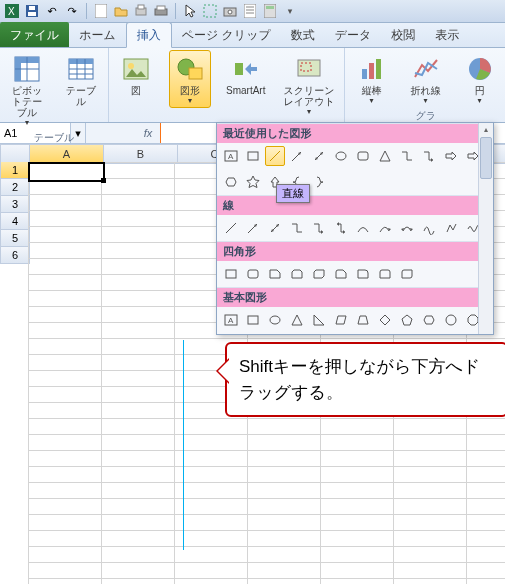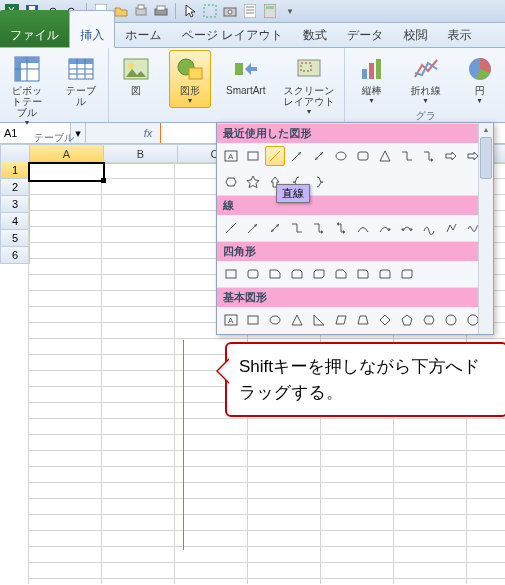--- a/index.html
+++ b/index.html
@@ -26,21 +26,21 @@
     display: inline-flex; align-items: center; justify-content: center;
   }
   .tabs {
     background: linear-gradient(#e9f1fb, #dce7f5);
     display: flex;
     height: 24px;
     border-bottom: 1px solid #9db4cf;
     align-items: flex-end;
   }
   .tab {
-    padding: 16px 10px 3px;
+    padding: 4px 10px 3px;
     font-size: 12px;
     color: #3b3b3b;
     cursor: pointer;
   }
   .tab.file {
     background: linear-gradient(#3f8e3f,#2c732c);
     color: #fff;
     border-radius: 2px 2px 0 0;
     height: 18px;
     display: flex; align-items: center;
@@ -265,23 +265,23 @@
     <svg width="12" height="14">
         <rect x="0" y="0" width="12" height="14" fill="#ddd" stroke="#888"></rect>
         <rect x="2" y="2" width="8" height="3" fill="#9c9"></rect>
       </svg>
   </span>
   <span class="ico" style="font-size:9px;color:#555">▾</span>
 </div>
 
 <div class="tabs">
   <div class="tab file">ファイル</div>
+  <div class="tab">ホーム</div>
   <div class="tab active">挿入</div>
-  <div class="tab">ホーム</div>
-  <div class="tab">ページ レイアウト</div>
+  <div class="tab">ページ クリップ</div>
   <div class="tab">数式</div>
   <div class="tab">データ</div>
   <div class="tab">校閲</div>
   <div class="tab">表示</div>
 </div>
 
 <div class="ribbon">
   <div class="group">
     <div class="items">
       <div class="big-btn">

